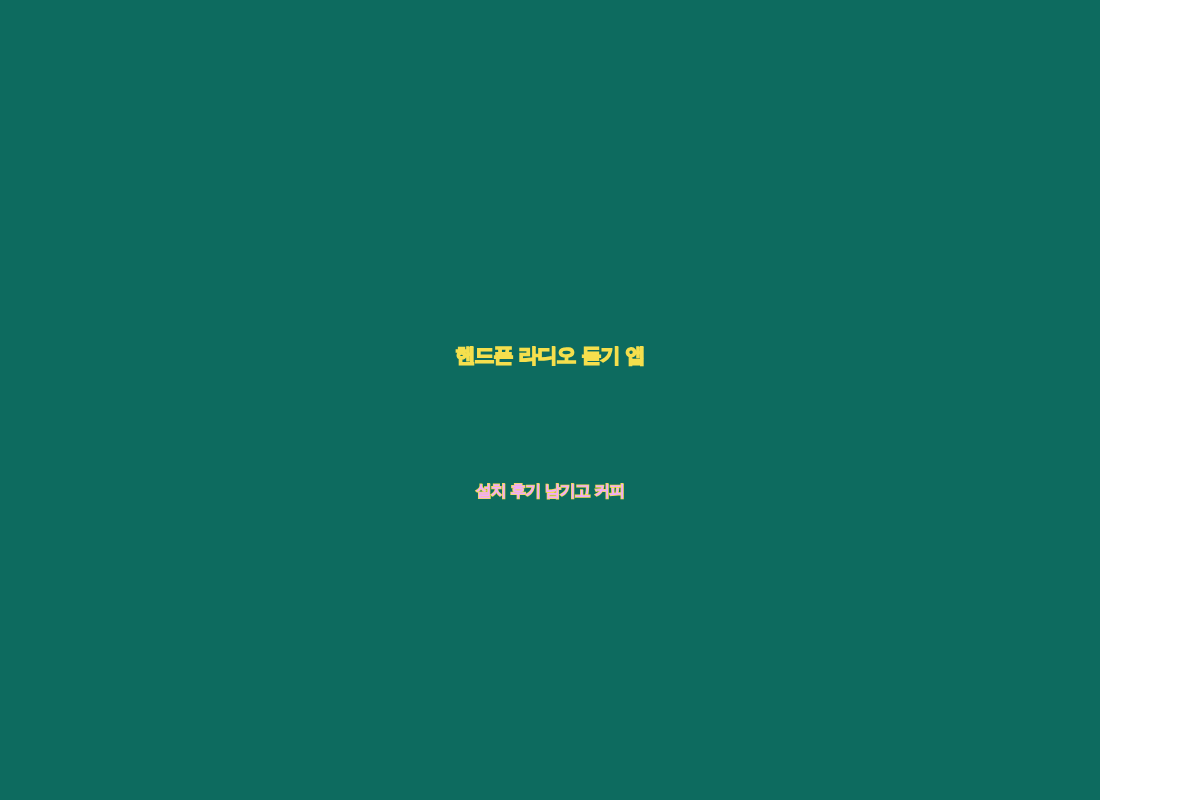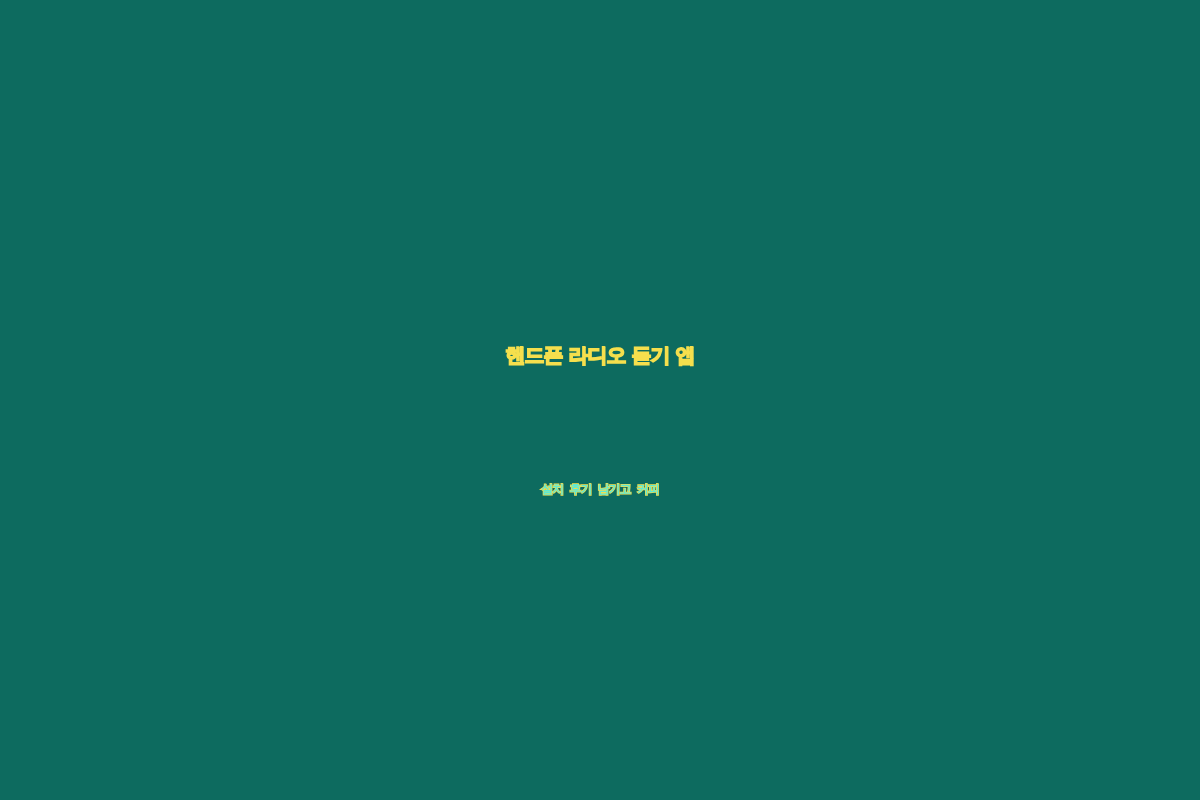--- a/index.html
+++ b/index.html
@@ -11,21 +11,21 @@
   body {
     width: 1200px;
     height: 800px;
     overflow: hidden;
     font-family: "DejaVu Sans", "Liberation Sans", sans-serif;
   }
 
   
   #thumbnail-card {
     position: relative;
-    width: 1200px;
+    width: 1100px;
     height: 800px;
     background: #0D6B5F;
     display: flex;
     align-items: center;
     justify-content: center;
     box-sizing: border-box;
     user-select: none;
   }
 
   #title-block {
@@ -63,18 +63,18 @@
 </style>
 </head>
 <body>
 
 <div id="thumbnail-card" style="background: rgb(13, 107, 95);">
 
   <div id="title-block">
 
     <span class="title-line line-1" style="color: rgb(245, 223, 77); -webkit-text-stroke-color: rgb(245, 223, 77); font-size: 20px;">핸드폰 라디오 듣기 앱</span>
 
-    <span class="title-line line-2" style="color: #5eead4; -webkit-text-stroke-color: rgb(245, 223, 77); font-size: 12px; font-family: Liberation Mono, monospace;">설치 후기 남기고 커피</span>
+    <span class="title-line line-2" style="color: #f0abfc; -webkit-text-stroke-color: rgb(245, 223, 77); font-size: 16px;">설치 후기 남기고 커피</span>
 
 
   </div>
 
 </div>
 
 </body></html>

